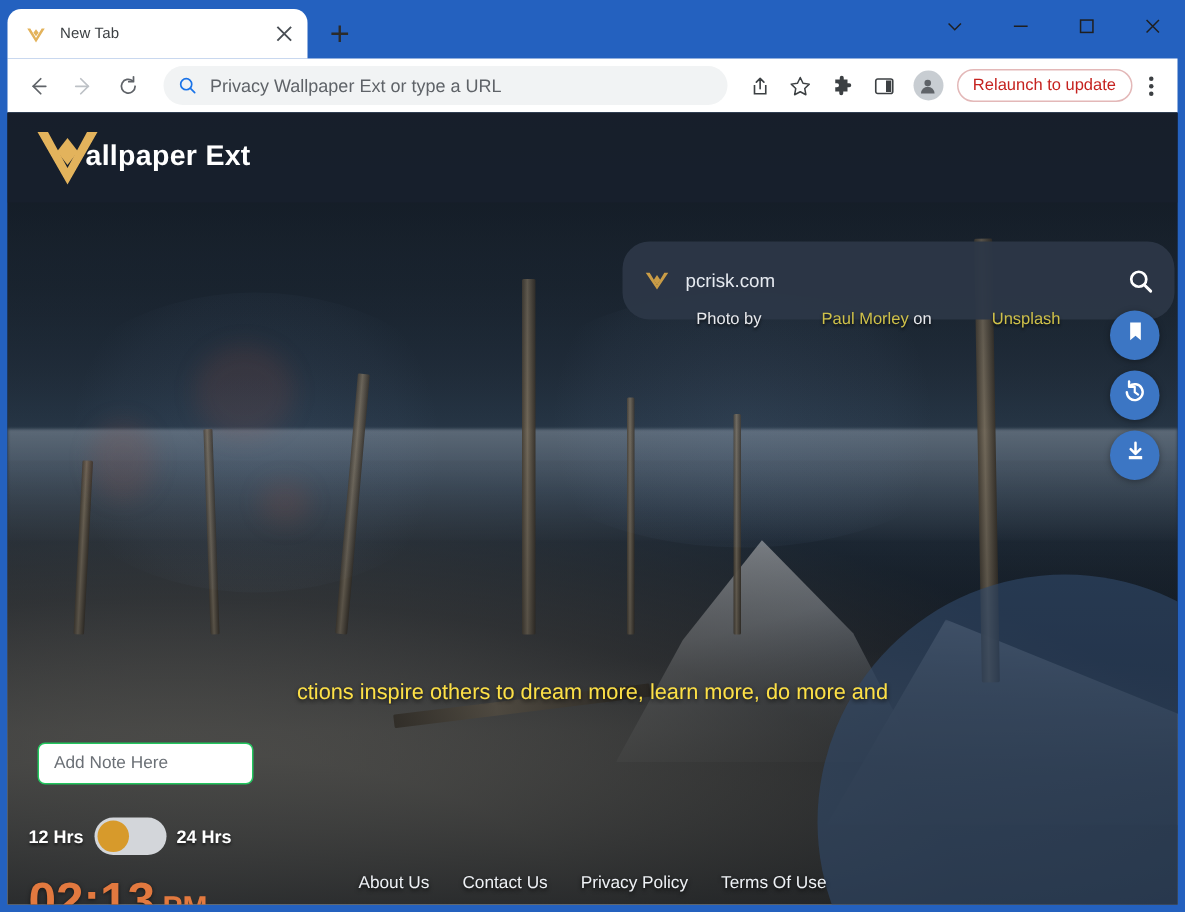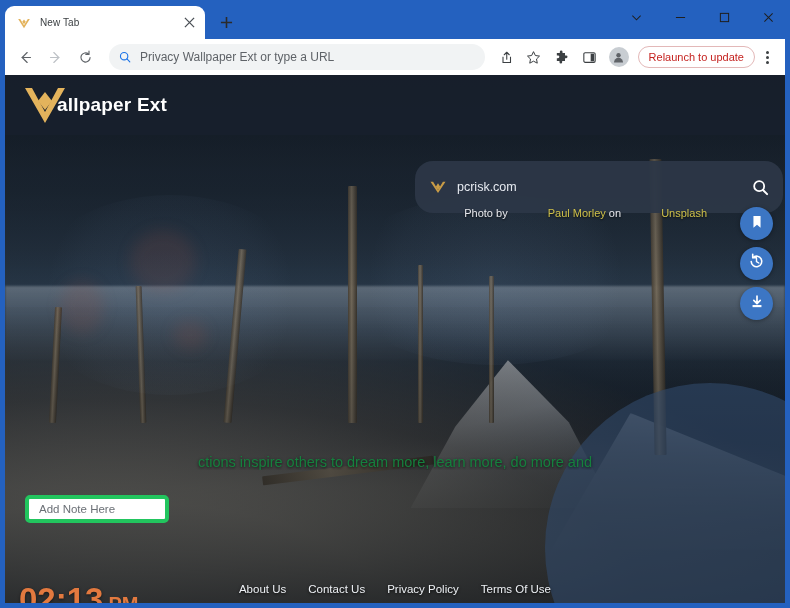--- a/index.html
+++ b/index.html
@@ -353,33 +353,33 @@
     white-space: nowrap;
   }
 
   
   #quote {
     position: absolute;
     left: 0; right: 0;
     top: 379px;
     text-align: center;
     font-size: 14.5px;
-    color: #15803d;
+    color: #fde047;
     text-shadow: 0 1px 3px rgba(0,0,0,.75);
     white-space: nowrap;
     overflow: hidden;
   }
 
   
   #note-input {
     position: absolute;
     left: 20px; top: 420px;
     width: 144px; height: 28px;
     background: #ffffff;
-    border: 4px solid #22c55e;
+    border: 1px solid #22c55e;
     border-radius: 5px;
     display: flex; align-items: center;
     padding: 0 10px;
     cursor: text;
   }
   #note-input span {
     font-size: 11.5px;
     color: #6b7076;
   }
 
@@ -654,20 +654,27 @@
       </div>
     </div>
 
 
     <div id="quote">ctions inspire others to dream more, learn more, do more and</div>
 
     <div id="note-input">
       <span>Add Note Here</span>
     </div>
 
+    <div id="hour-toggle-row">
+      <span class="hour-label">12 Hrs</span>
+      <div id="hour-switch">
+        <span id="hour-switch-knob"></span>
+      </div>
+      <span class="hour-label">24 Hrs</span>
+    </div>
 
     <div id="clock-block">
       <div>
         <span id="clock-time">02:13</span><span id="clock-meridiem">PM</span>
       </div>
 
     </div>
 
     <div id="footer-links">
       <a>About Us</a>

